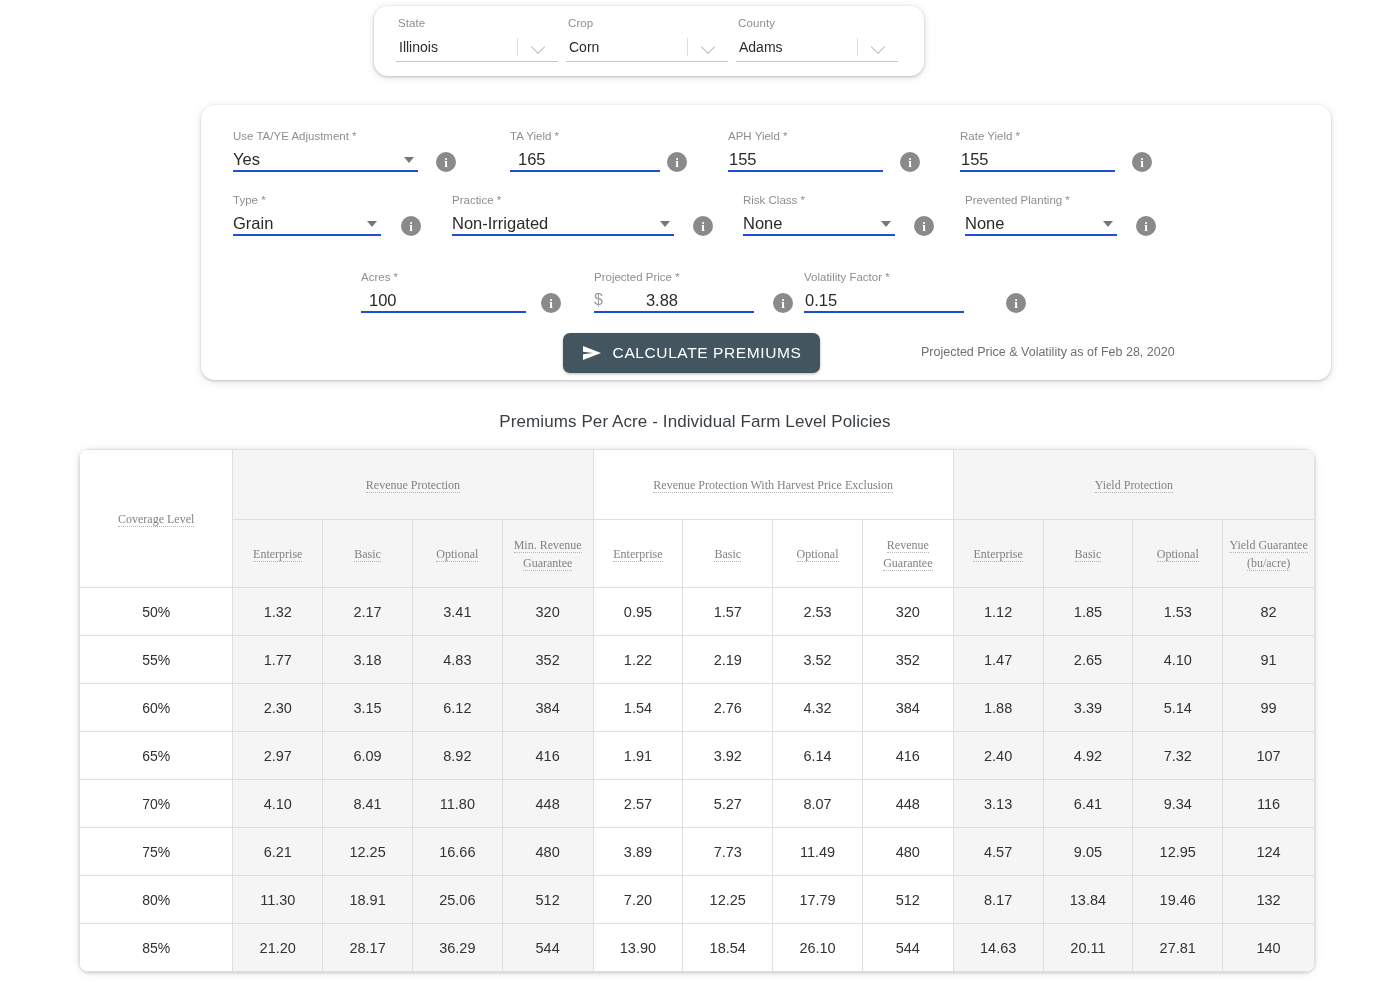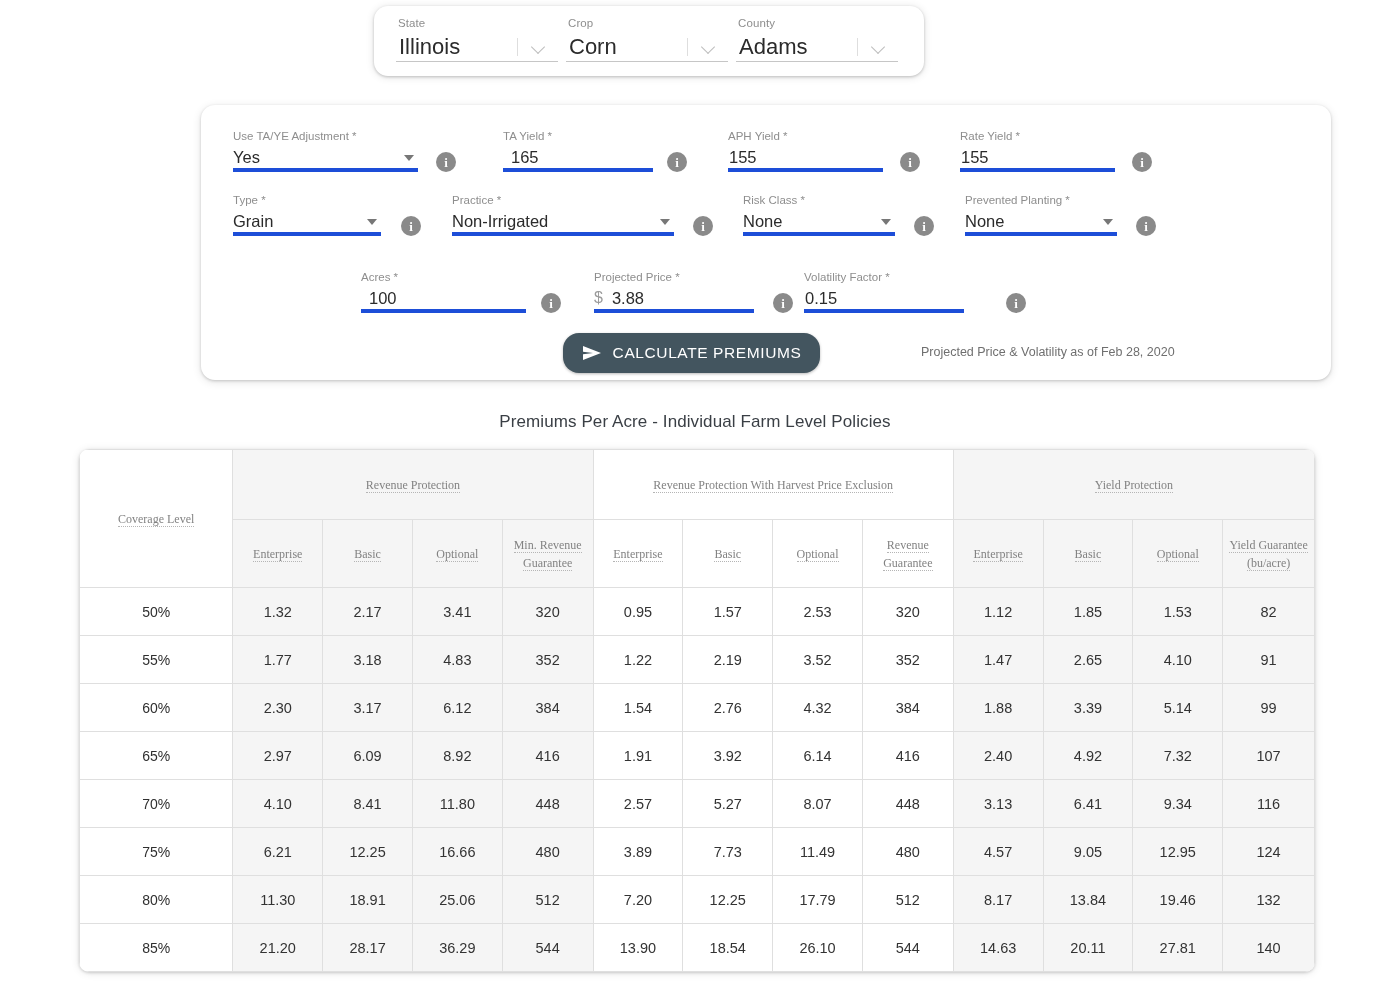--- a/index.html
+++ b/index.html
@@ -30,21 +30,21 @@
   .sel-label {
     font-size: 11.5px; color: #8e8e8e; letter-spacing: .1px;
     line-height: 14px; margin-bottom: 4px; padding-left: 2px;
   }
   .sel-control {
     display: flex; align-items: center;
     border-bottom: 1px solid #c6c6c6;
     height: 28px; padding-bottom: 2px;
   }
   .sel-value {
-    flex: 1; font-size: 22px; color: #2b2b2b; padding-left: 3px;
+    flex: 1; font-size: 14px; color: #2b2b2b; padding-left: 3px;
     white-space: nowrap; overflow: hidden;
   }
   .sel-divider { width: 1px; height: 18px; background: #dedede; margin-right: 14px; }
   .chev {
     width: 14px; height: 14px; margin-right: 12px; position: relative; flex: none;
   }
   .chev::before {
     content: ""; position: absolute; left: 1px; top: 2px;
     width: 9px; height: 9px;
     border-right: 1.6px solid #bdbdbd;
@@ -62,22 +62,23 @@
     box-shadow: 0 1px 3px rgba(0,0,0,.18), 0 2px 10px rgba(0,0,0,.11);
   }
 
   .ffield { position: relative; }
   .flabel {
     font-size: 11.5px; color: #8e8e8e; line-height: 14px;
     margin-bottom: 3px; white-space: nowrap;
   }
   .fctrl {
     display: flex; align-items: flex-end;
-    border-bottom: 4px solid #1d4ed8;
+    border-bottom: 2px solid #1d4ed8;
     height: 26px;
+    gap: 34px;
   }
   .fval {
     flex: 1; font-size: 16.5px; color: #2b2b2b;
     line-height: 22px; white-space: nowrap; overflow: hidden;
   }
   .fprefix { font-size: 16px; color: #9b9b9b; margin-right: 9px; line-height: 22px; }
   .caret {
     width: 0; height: 0; flex: none;
     border-left: 5px solid transparent;
     border-right: 5px solid transparent;
@@ -92,21 +93,21 @@
     color: #fff; font-size: 13px; font-weight: bold;
     font-family: "Liberation Serif", serif;
     line-height: 1;
   }
 
   
   .calc-btn {
     position: absolute; left: 362px; top: 228px;
     width: 257px; height: 40px;
     background: #43555f;
-    border-radius: 16px;
+    border-radius: 7px;
     display: flex; align-items: center; justify-content: center;
     gap: 11px;
     color: #fff; font-size: 15.5px; letter-spacing: .6px;
     box-shadow: 0 1px 3px rgba(0,0,0,.28);
     cursor: pointer;
   }
   .send-icon { width: 20px; height: 16px; flex: none; }
   .asof {
     position: absolute; left: 720px; top: 240px;
     font-size: 12.5px; color: #6f6f6f; white-space: nowrap;
@@ -188,21 +189,21 @@
 
     <div class="ffield" style="position:absolute;left:32px;top:24px;width:185px;">
       <div class="flabel">Use TA/YE Adjustment *</div>
       <div class="fctrl">
         <span class="fval">Yes</span>
         <span class="caret"></span>
       </div>
     </div>
     <div class="infoi" style="left:235px;top:47px;">i</div>
 
-    <div class="ffield" style="position:absolute;left:302px;top:24px;width:150px;">
+    <div class="ffield" style="position:absolute;left:309px;top:24px;width:150px;">
       <div class="flabel">TA Yield *</div>
       <div class="fctrl">
         <span class="fval" style="padding-left:8px;">165</span>
       </div>
     </div>
     <div class="infoi" style="left:466px;top:47px;">i</div>
 
     <div class="ffield" style="position:absolute;left:527px;top:24px;width:155px;">
       <div class="flabel">APH Yield *</div>
       <div class="fctrl">
@@ -368,21 +369,21 @@
             <td class="num">3.52</td>
             <td class="num">352</td>
             <td class="num shade">1.47</td>
             <td class="num shade">2.65</td>
             <td class="num shade">4.10</td>
             <td class="num shade">91</td>
           </tr>
           <tr>
             <td class="cov no-left">60%</td>
             <td class="num shade">2.30</td>
-            <td class="num shade">3.17</td>
+            <td class="num shade">3.15</td>
             <td class="num shade">6.12</td>
             <td class="num shade">384</td>
             <td class="num">1.54</td>
             <td class="num">2.76</td>
             <td class="num">4.32</td>
             <td class="num">384</td>
             <td class="num shade">1.88</td>
             <td class="num shade">3.39</td>
             <td class="num shade">5.14</td>
             <td class="num shade">99</td>

